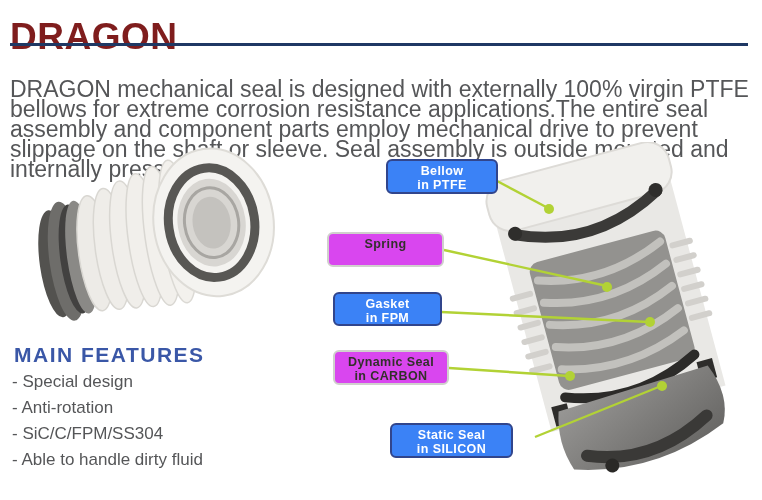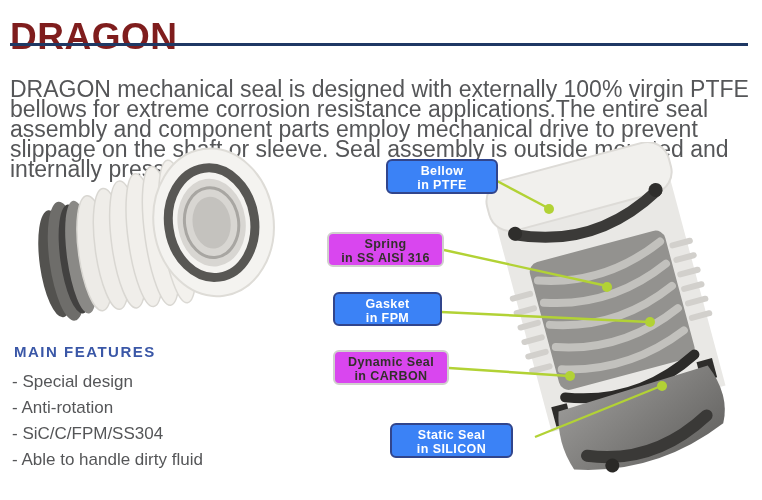--- a/index.html
+++ b/index.html
@@ -15,21 +15,21 @@
     position:absolute;left:10px;top:43px;width:738px;height:3px;background:#1f3864;
   }
   .intro{
     position:absolute;left:10px;top:56px;width:745px;
     font-size:23px;line-height:20px;color:#555658;
   }
   .photo{position:absolute;left:8px;top:144px;}
   .cutaway{position:absolute;left:466px;top:142px;}
   .features-heading{
     position:absolute;left:14px;top:343px;
-    font-size:15px;font-weight:bold;color:#3a57a7;letter-spacing:1.5px;
+    font-size:21px;font-weight:bold;color:#3a57a7;letter-spacing:1.5px;
   }
   .features-list{
     position:absolute;left:12px;top:369px;margin:0;padding:0;list-style:none;
     font-size:17px;line-height:26px;color:#555658;
   }
   .leaders{position:absolute;left:0;top:0;pointer-events:none;}
   .callout{
     position:absolute;box-sizing:border-box;text-align:center;
     font-weight:bold;font-size:12.5px;line-height:14px;
     padding-top:3px;letter-spacing:0.4px;
@@ -146,21 +146,20 @@
         <circle cx="662" cy="386" r="5" stroke="none"></circle>
     </g>
   </svg>
 
   <div class="callout blue co-bellow">
     <div>Bellow</div>
     <div>in PTFE</div>
   </div>
   <div class="callout gray co-spring">
     <div>Spring</div>
-    <div>in SS AISI 316</div>
   </div>
   <div class="callout blue co-gasket">
     <div>Gasket</div>
     <div>in FPM</div>
   </div>
   <div class="callout gray co-dynamic">
     <div>Dynamic Seal</div>
     <div>in CARBON</div>
   </div>
   <div class="callout blue co-static">

